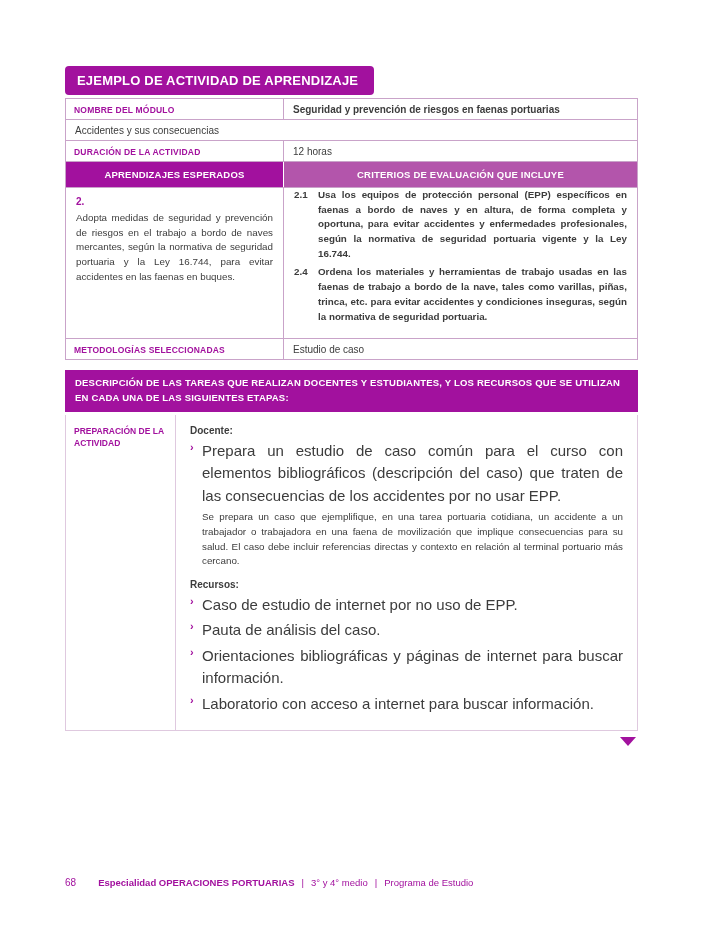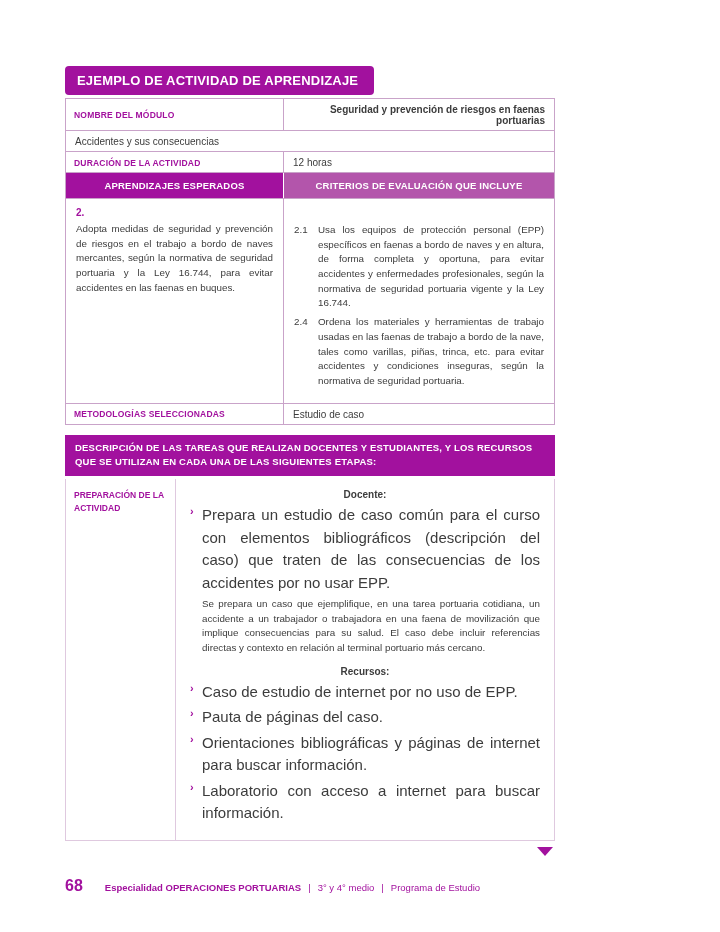--- a/index.html
+++ b/index.html
@@ -6,21 +6,21 @@
     --accent:#A2119E;
     --accent_light:#B355AB;
     --border:#C9A3C9;
     --light_border:#DFC9DF;
     --text:#3C3C3C;
   }
   *{box-sizing:border-box;margin:0;padding:0;}
   html,body{background:#ffffff;}
   body{font-family:"Liberation Sans", sans-serif;color:var(--text);}
   .page{position:relative;width:720px;height:932px;background:#ffffff;overflow:hidden;}
-  .content{position:absolute;left:65px;top:66px;width:490px;}
+  .content{position:absolute;left:65px;top:66px;width:573px;}
 
   
   .badge{display:inline-block;background:var(--accent);color:#fff;font-weight:bold;
     font-size:13px;letter-spacing:.2px;padding:7px 16px 7px 12px;border-radius:4px;margin-bottom:3px;}
 
   
   .info-table{border:1px solid var(--border);}
   .irow{display:flex;border-bottom:1px solid var(--border);}
   .irow:last-child{border-bottom:none;}
   .ilabel{width:218px;flex:0 0 218px;padding:5px 8px 4px 8px;color:var(--accent);
@@ -31,49 +31,49 @@
 
   .header-row .hcell{color:#fff;font-weight:bold;font-size:9.5px;text-align:center;
     padding:7px 6px;letter-spacing:.2px;}
   .hcell.left{width:218px;flex:0 0 218px;background:var(--accent);border-right:1px solid #fff;}
   .hcell.right{flex:1;background:var(--accent_light);}
 
   .body-row .lcell{width:218px;flex:0 0 218px;border-right:1px solid var(--border);
     padding:8px 10px 10px 10px;}
   .lnum{color:var(--accent);font-weight:bold;font-size:10px;margin-bottom:4px;}
   .ltext{font-size:9.8px;line-height:1.5;text-align:justify;}
-  .body-row .rcell{flex:1;padding:24px 10px 10px 10px;}
+  .body-row .rcell{flex:1;padding:0 10px 10px 10px;font-weight:bold;}
   .citem{display:flex;margin-bottom:4px;}
   .cnum{flex:0 0 24px;font-size:9.8px;line-height:1.5;}
   .ctext{flex:1;font-size:9.8px;line-height:1.5;text-align:justify;}
 
   
   .banner{margin-top:10px;background:var(--accent);color:#fff;font-weight:bold;
     font-size:9.5px;line-height:1.55;padding:6px 10px;letter-spacing:.2px;}
 
   
   .prep{display:flex;border:1px solid var(--light_border);border-top:none;margin-top:3px;}
   .prep-label{flex:0 0 110px;width:110px;padding:10px 8px;color:var(--accent);
     font-weight:bold;font-size:8.5px;line-height:1.5;border-right:1px solid var(--light_border);}
   .prep-body{flex:1;padding:10px 14px 12px 14px;}
-  .subhead{font-weight:bold;font-size:10px;margin-bottom:4px;text-align:center;}
+  .subhead{font-weight:bold;font-size:10px;margin-bottom:4px;}
   .bullet-row{display:flex;margin-bottom:3px;}
   .bullet{flex:0 0 12px;color:var(--accent);font-weight:bold;font-size:11px;line-height:1.4;}
   .btext{flex:1;font-size:15px;line-height:1.5;text-align:justify;}
   .para{margin:2px 0 10px 12px;font-size:9.8px;line-height:1.5;text-align:justify;}
   .recursos{margin-top:8px;}
 
   
   .arrow{width:0;height:0;border-left:8px solid transparent;border-right:8px solid transparent;
     border-top:9px solid var(--accent);margin:6px 2px 0 auto;}
 
   
   .footer{position:absolute;left:65px;top:877px;display:flex;align-items:baseline;
     font-size:9.5px;color:var(--accent);}
-  .pnum{font-size:16px;margin-right:22px;font-weight:bold;}
+  .pnum{font-size:10px;margin-right:22px;}
   .spec{font-weight:bold;margin-right:7px;}
   .sep{margin:0 7px 0 0;}
   .fpart{margin-right:7px;}
 </style>
 </head>
 <body>
 
 <div class="page">
   <div class="content">
 
@@ -141,21 +141,21 @@
 
         <div class="recursos">
           <div class="subhead">Recursos:</div>
 
           <div class="bullet-row">
             <span class="bullet">›</span>
             <div class="btext">Caso de estudio de internet por no uso de EPP.</div>
           </div>
           <div class="bullet-row">
             <span class="bullet">›</span>
-            <div class="btext">Pauta de páginas del caso.</div>
+            <div class="btext">Pauta de análisis del caso.</div>
           </div>
           <div class="bullet-row">
             <span class="bullet">›</span>
             <div class="btext">Orientaciones bibliográficas y páginas de internet para buscar información.</div>
           </div>
           <div class="bullet-row">
             <span class="bullet">›</span>
             <div class="btext">Laboratorio con acceso a internet para buscar información.</div>
           </div>
         </div>

